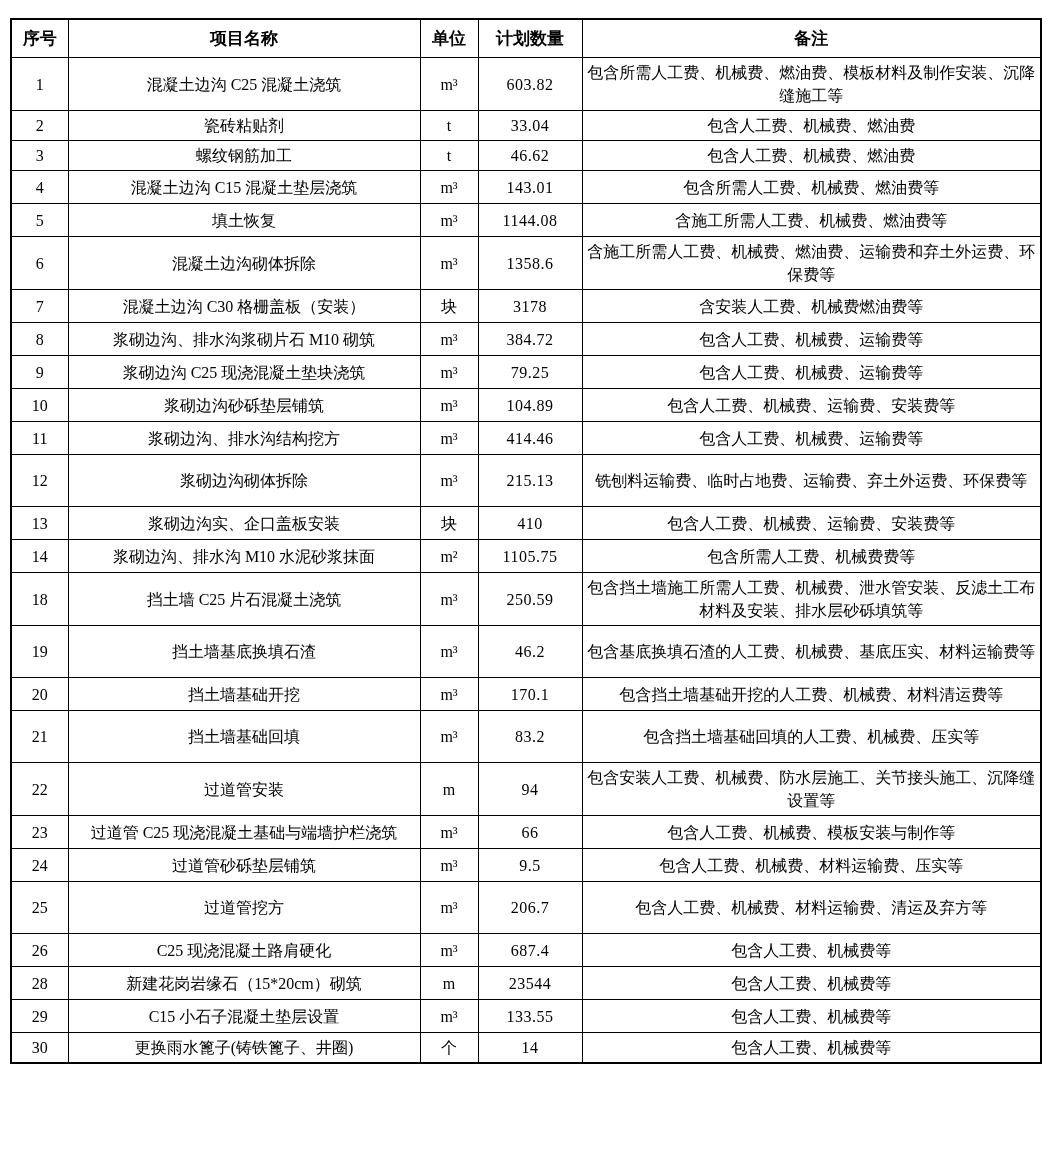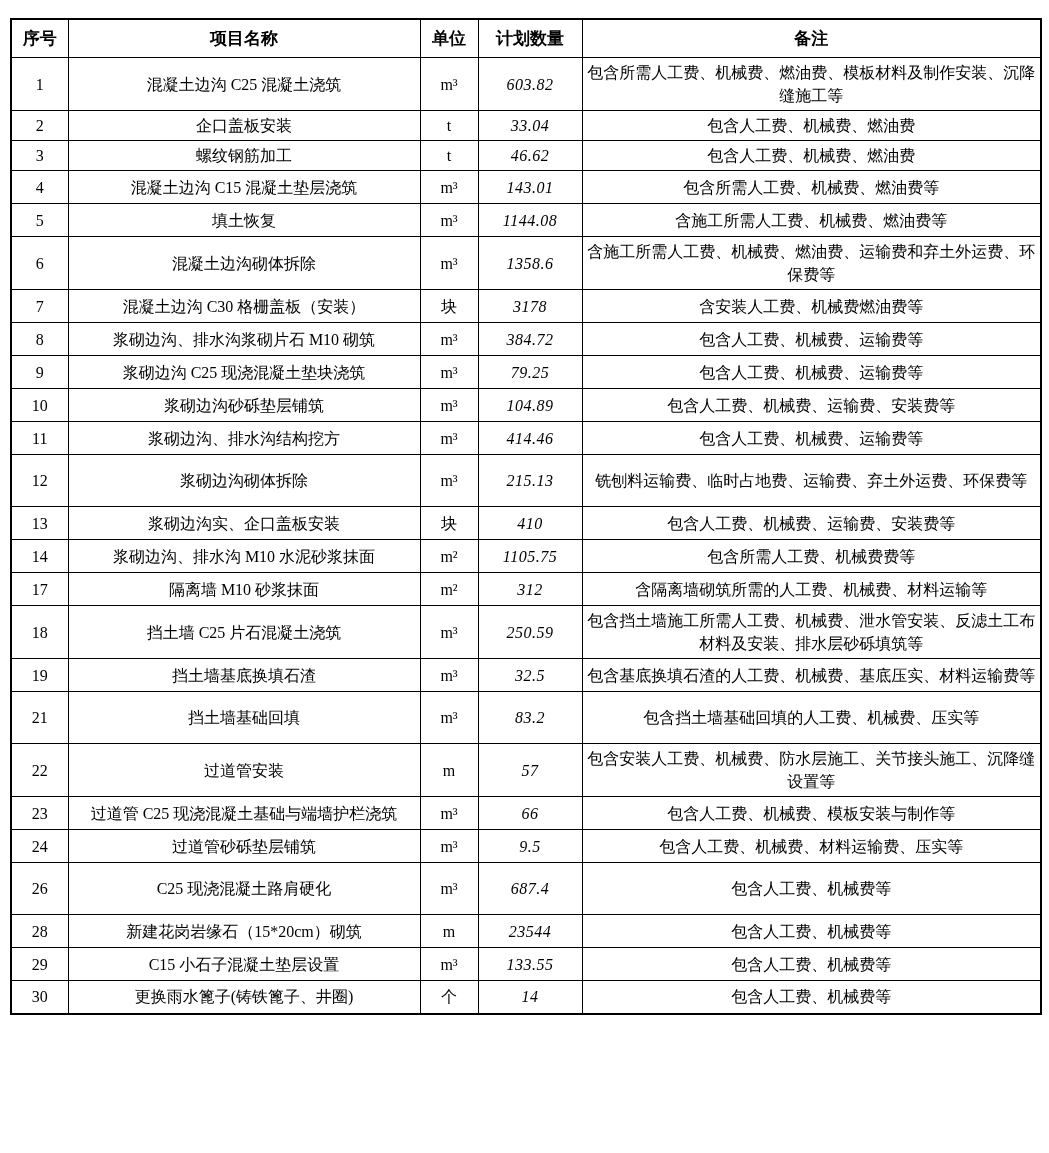--- a/index.html
+++ b/index.html
@@ -38,21 +38,21 @@
   table.boq td {
     font-size: 16px;
     line-height: 23px;
     text-align: center;
     padding: 3px 4px;
   }
   td.c-remark {
     text-align: left;
     padding: 3px 8px 3px 8px;
   }
-  td.c-qty { letter-spacing: 0.5px; font-style: italic; }
+  td.c-qty { letter-spacing: 0.5px; }
   tbody tr { height: 33px; }
   
   tbody tr:nth-child(1),
   tbody tr:nth-child(6),
   tbody tr:nth-child(12),
   tbody tr:nth-child(16),
   tbody tr:nth-child(18),
   tbody tr:nth-child(19),
   tbody tr:nth-child(22) { height: 52px; }
   
@@ -87,21 +87,21 @@
   <tr>
     <td class="c-no">1</td>
     <td class="c-name">混凝土边沟 C25 混凝土浇筑</td>
     <td class="c-unit">m³</td>
     <td class="c-qty">603.82</td>
     <td class="c-remark">包含所需人工费、机械费、燃油费、模板材料及制作安装、沉降缝施工等</td>
   </tr>
 
   <tr>
     <td class="c-no">2</td>
-    <td class="c-name">企口盖板安装</td>
+    <td class="c-name">瓷砖粘贴剂</td>
     <td class="c-unit">t</td>
     <td class="c-qty">33.04</td>
     <td class="c-remark">包含人工费、机械费、燃油费</td>
   </tr>
 
   <tr>
     <td class="c-no">3</td>
     <td class="c-name">螺纹钢筋加工</td>
     <td class="c-unit">t</td>
     <td class="c-qty">46.62</td>
@@ -191,77 +191,84 @@
   <tr>
     <td class="c-no">14</td>
     <td class="c-name">浆砌边沟、排水沟 M10 水泥砂浆抹面</td>
     <td class="c-unit">m²</td>
     <td class="c-qty">1105.75</td>
     <td class="c-remark">包含所需人工费、机械费费等</td>
   </tr>
 
 
 
-  <tr>
-    <td class="c-no">17</td>
-    <td class="c-name">隔离墙 M10 砂浆抹面</td>
-    <td class="c-unit">m²</td>
-    <td class="c-qty">312</td>
-    <td class="c-remark">含隔离墙砌筑所需的人工费、机械费、材料运输等</td>
-  </tr>
 
   <tr>
     <td class="c-no">18</td>
     <td class="c-name">挡土墙 C25 片石混凝土浇筑</td>
     <td class="c-unit">m³</td>
     <td class="c-qty">250.59</td>
     <td class="c-remark">包含挡土墙施工所需人工费、机械费、泄水管安装、反滤土工布材料及安装、排水层砂砾填筑等</td>
   </tr>
 
   <tr>
     <td class="c-no">19</td>
     <td class="c-name">挡土墙基底换填石渣</td>
     <td class="c-unit">m³</td>
-    <td class="c-qty">32.5</td>
+    <td class="c-qty">46.2</td>
     <td class="c-remark">包含基底换填石渣的人工费、机械费、基底压实、材料运输费等</td>
   </tr>
 
+  <tr>
+    <td class="c-no">20</td>
+    <td class="c-name">挡土墙基础开挖</td>
+    <td class="c-unit">m³</td>
+    <td class="c-qty">170.1</td>
+    <td class="c-remark">包含挡土墙基础开挖的人工费、机械费、材料清运费等</td>
+  </tr>
 
   <tr>
     <td class="c-no">21</td>
     <td class="c-name">挡土墙基础回填</td>
     <td class="c-unit">m³</td>
     <td class="c-qty">83.2</td>
     <td class="c-remark">包含挡土墙基础回填的人工费、机械费、压实等</td>
   </tr>
 
   <tr>
     <td class="c-no">22</td>
     <td class="c-name">过道管安装</td>
     <td class="c-unit">m</td>
-    <td class="c-qty">57</td>
+    <td class="c-qty">94</td>
     <td class="c-remark">包含安装人工费、机械费、防水层施工、关节接头施工、沉降缝设置等</td>
   </tr>
 
   <tr>
     <td class="c-no">23</td>
     <td class="c-name">过道管 C25 现浇混凝土基础与端墙护栏浇筑</td>
     <td class="c-unit">m³</td>
     <td class="c-qty">66</td>
     <td class="c-remark">包含人工费、机械费、模板安装与制作等</td>
   </tr>
 
   <tr>
     <td class="c-no">24</td>
     <td class="c-name">过道管砂砾垫层铺筑</td>
     <td class="c-unit">m³</td>
     <td class="c-qty">9.5</td>
     <td class="c-remark">包含人工费、机械费、材料运输费、压实等</td>
   </tr>
 
+  <tr>
+    <td class="c-no">25</td>
+    <td class="c-name">过道管挖方</td>
+    <td class="c-unit">m³</td>
+    <td class="c-qty">206.7</td>
+    <td class="c-remark">包含人工费、机械费、材料运输费、清运及弃方等</td>
+  </tr>
 
   <tr>
     <td class="c-no">26</td>
     <td class="c-name">C25 现浇混凝土路肩硬化</td>
     <td class="c-unit">m³</td>
     <td class="c-qty">687.4</td>
     <td class="c-remark">包含人工费、机械费等</td>
   </tr>
 
 

